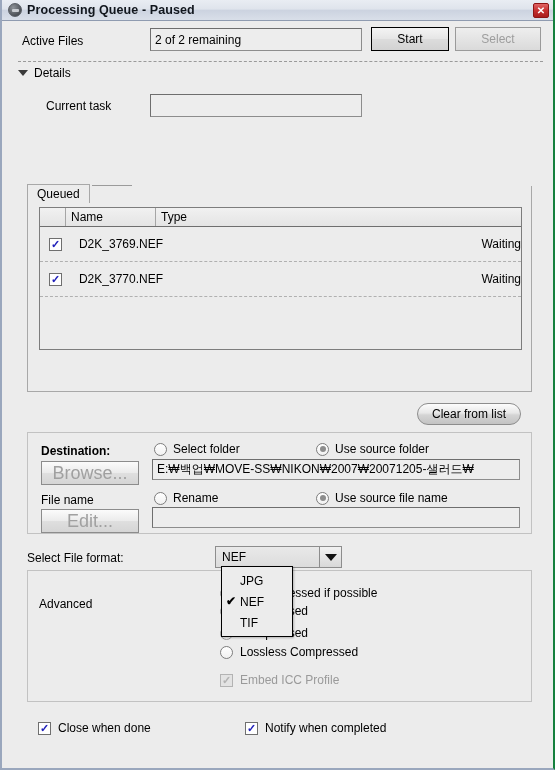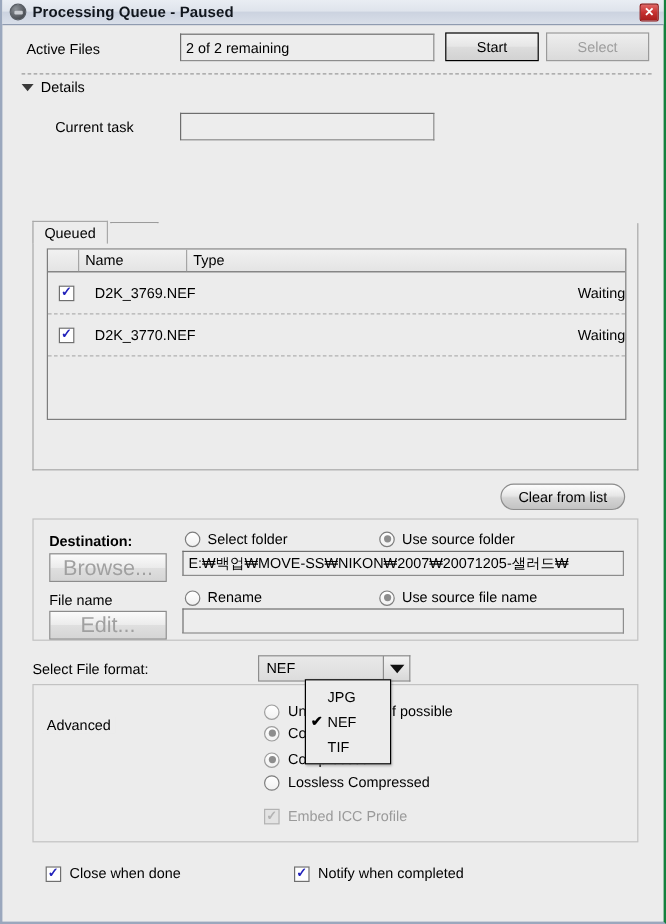--- a/index.html
+++ b/index.html
@@ -287,21 +287,20 @@
     border-right: 6px solid transparent;
     border-top: 7px solid #111;
   }
   #format-menu {
     position: absolute; left: 219px; top: 566px; width: 72px;
     background: #ececec;
     border: 1px solid #000;
     z-index: 30;
     padding: 3px 0;
     box-shadow: 1px 1px 2px rgba(0,0,0,0.25);
-    margin-left: 33px;
   }
   .menu-item {
     height: 21px;
     display: flex; align-items: center;
     font-size: 12px;
     padding-left: 18px;
     position: relative;
     cursor: pointer;
   }
   .menu-item .tick {

